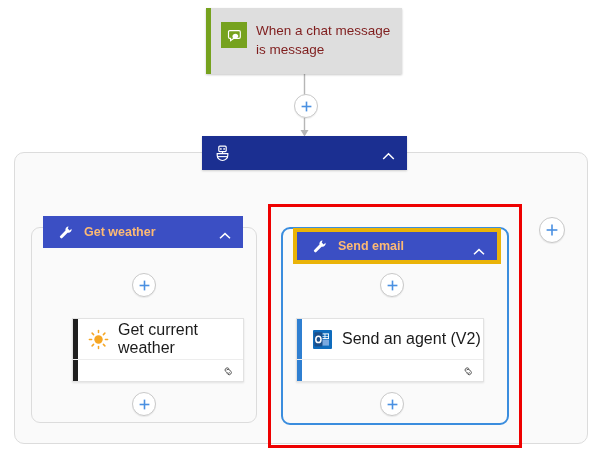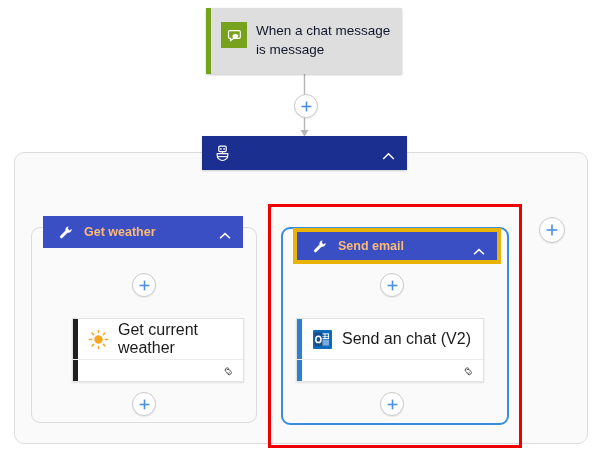--- a/index.html
+++ b/index.html
@@ -62,21 +62,21 @@
     align-items: center;
     justify-content: center;
   }
   .trigger-title {
     position: absolute;
     left: 50px;
     top: 13px;
     width: 140px;
     font-size: 13.5px;
     line-height: 19px;
-    color: #0f172a;
+    color: #7f1d1d;
     font-weight: 400;
   }
 
   
   .outer-group {
     position: absolute;
     left: 14px;
     top: 152px;
     width: 572px;
     height: 290px;
@@ -389,21 +389,21 @@
           <rect x="8.6" y="4.4" width="8.4" height="5.6" fill="#ffffff"></rect>
           <rect x="9.6" y="5.4" width="2.9" height="1.9" fill="#0f6cbd"></rect>
           <rect x="13.4" y="5.4" width="2.7" height="1.9" fill="#0f6cbd"></rect>
           <rect x="9.6" y="8.0" width="2.9" height="1.1" fill="#0f6cbd"></rect>
           <rect x="13.4" y="8.0" width="2.7" height="1.1" fill="#0f6cbd"></rect>
           <rect x="8.6" y="10.6" width="8.4" height="6.0" fill="#7aa9e0"></rect>
           <rect x="2.4" y="3.2" width="8.1" height="14.4" rx="1" fill="#1a4e8a"></rect>
           <ellipse cx="6.4" cy="10.4" rx="2.6" ry="3.2" fill="none" stroke="#ffffff" stroke-width="1.5"></ellipse>
         </svg>
       </span>
-      <span class="card-title">Send an chat (V2)</span>
+      <span class="card-title">Send an agent (V2)</span>
     </div>
     <div class="card-bottom">
       <span class="card-conn">
         <svg width="13" height="11" viewBox="0 0 13 11">
           <path d="M4.6 4.0a2.1 2.1 0 0 1 3.0 0l1.1 1.1a2.1 2.1 0 0 1-3.0 3.0L5.0 7.4" fill="none" stroke="#5a5a5a" stroke-width="1"></path>
           <path d="M7.8 6.6a2.1 2.1 0 0 1-3.0 0L3.7 5.5a2.1 2.1 0 0 1 3.0-3.0l.7 .7" fill="none" stroke="#5a5a5a" stroke-width="1"></path>
         </svg>
       </span>
     </div>
   </div>

